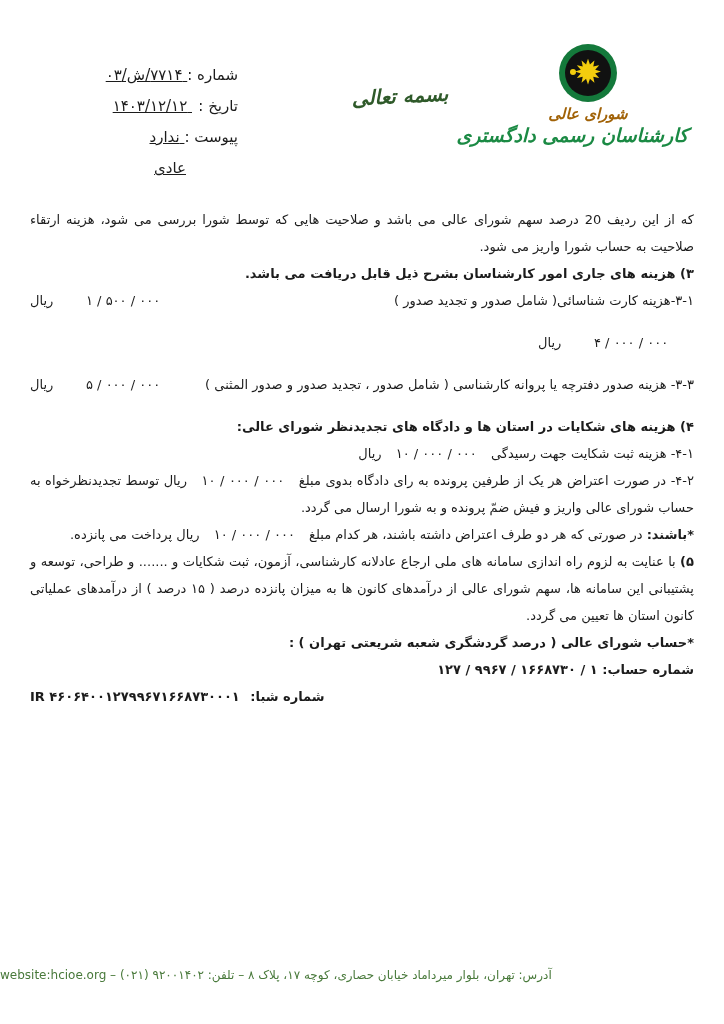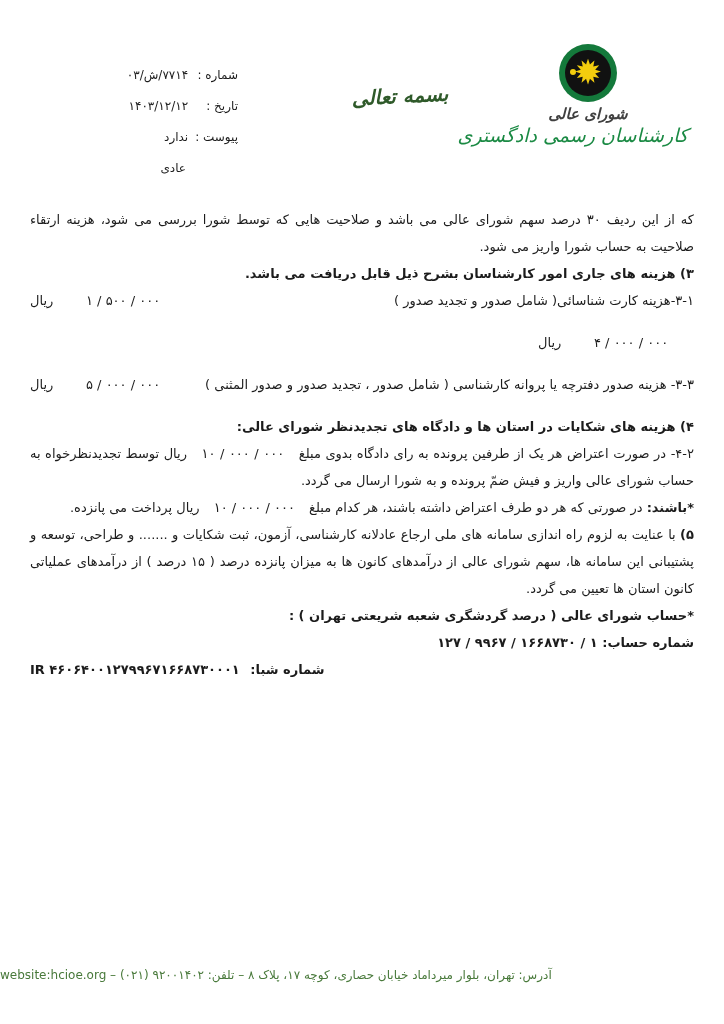--- a/index.html
+++ b/index.html
@@ -13,27 +13,27 @@
     direction:rtl;
     overflow:hidden;
   }
   
   .logo-wrap{position:absolute;top:44px;right:36px;width:200px;text-align:center;}
   .logo-circle{position:relative;width:58px;height:58px;margin:0 auto;border-radius:50%;}
   .logo-black{position:absolute;inset:6px;border-radius:50%;background:#111;}
   .logo-star{position:absolute;inset:0;line-height:56px;font-size:34px;text-align:center;}
   .logo-dot{position:absolute;width:6px;height:6px;border-radius:50%;top:25px;left:11px;}
   .org1{margin-top:3px;font-family:"DejaVu Serif", serif;font-style:italic;font-weight:bold;font-size:15px;}
-  .org2{margin-top:1px;font-family:"DejaVu Serif", serif;font-style:italic;font-weight:normal;font-size:19px;white-space:nowrap;}
+  .org2{margin-top:1px;font-family:"DejaVu Serif", serif;font-style:italic;font-weight:bold;font-size:19px;white-space:nowrap;}
   .besmellah{
     position:absolute;top:84px;left:320px;width:160px;text-align:center;
     font-family:"DejaVu Serif", serif;font-style:italic;font-weight:bold;font-size:20px;
     transform:rotate(-3deg);
   }
-  .meta{position:absolute;top:64px;right:486px;width:215px;font-size:12px;line-height:22px;text-align:right;}
+  .meta{position:absolute;top:64px;right:486px;width:215px;font-size:15px;line-height:22px;text-align:right;text-decoration:underline;}
   .meta-row{margin-bottom:9px;white-space:nowrap;}
   .meta-label{display:inline-block;min-width:46px;}
   .meta-classification{padding-left:0;padding-right:52px;}
   
   .body{
     position:absolute;top:206px;right:30px;left:30px;
     font-size:13px;line-height:27px;text-align:justify;
   }
   .body p{margin:0;}
   .p-intro{margin-bottom:20px;}
@@ -65,21 +65,21 @@
 <body>
 
 <div class="page">
 
   <div class="logo-wrap">
     <div class="logo-circle" style="background:#14793b;">
       <div class="logo-black"></div>
       <div class="logo-star" style="color:#f3cd0e;">✹</div>
       <div class="logo-dot" style="background:#f3cd0e;"></div>
     </div>
-    <div class="org1" style="color:#404040;">شورای عالی</div>
+    <div class="org1" style="color:#a16207;">شورای عالی</div>
     <div class="org2" style="color:#1b8a44;">کارشناسان رسمی دادگستری</div>
   </div>
 
   <div class="besmellah" style="color:#2f5a2a;">بسمه تعالی</div>
 
   <div class="meta">
     <div class="meta-row">
       <span class="meta-label">شماره :</span>
       <span class="meta-value">۷۷۱۴/ش/۰۳</span>
     </div>
@@ -89,41 +89,42 @@
     </div>
     <div class="meta-row">
       <span class="meta-label">پیوست :</span>
       <span class="meta-value">ندارد</span>
     </div>
     <div class="meta-row meta-classification">عادی</div>
   </div>
 
   <div class="body">
 
-    <p class="p-intro">که از این ردیف ۳۰ درصد سهم شورای عالی می باشد و صلاحیت هایی که توسط شورا بررسی می شود، هزینه ارتقاء صلاحیت به حساب شورا واریز می شود.</p>
+    <p class="p-intro">که از این ردیف 20 درصد سهم شورای عالی می باشد و صلاحیت هایی که توسط شورا بررسی می شود، هزینه ارتقاء صلاحیت به حساب شورا واریز می شود.</p>
 
     <p class="h-bold h3">۳) هزینه های جاری امور کارشناسان بشرح ذیل قابل دریافت می باشد.</p>
 
     <div class="fee-row">
       <span class="fee-label">۳-۱-هزینه کارت شناسائی( شامل صدور و تجدید صدور )</span>
       <span class="fee-amount" dir="ltr">۱ / ۵۰۰ / ۰۰۰</span>
       <span class="fee-unit">ریال</span>
     </div>
     <div class="fee-row">
       <span class="fee-amount" dir="ltr">۴ / ۰۰۰ / ۰۰۰</span>
       <span class="fee-unit">ریال</span>
     </div>
     <div class="fee-row">
       <span class="fee-label">۳-۳- هزینه صدور دفترچه یا پروانه کارشناسی ( شامل صدور ، تجدید صدور و صدور المثنی )</span>
       <span class="fee-amount" dir="ltr">۵ / ۰۰۰ / ۰۰۰</span>
       <span class="fee-unit">ریال</span>
     </div>
 
     <p class="h-bold h4">۴) هزینه های شکایات در استان ها و دادگاه های تجدیدنظر شورای عالی:</p>
 
+    <p class="p-41"><span>۴-۱- هزینه ثبت شکایت جهت رسیدگی</span> <span class="inline-amount" dir="ltr">۱۰ / ۰۰۰ / ۰۰۰</span> <span>ریال</span></p>
 
     <p class="p-42"><span>۴-۲- در صورت اعتراض هر یک از طرفین پرونده به رای دادگاه بدوی مبلغ</span> <span class="inline-amount" dir="ltr">۱۰ / ۰۰۰ / ۰۰۰</span> <span>ریال توسط تجدیدنظرخواه  به حساب شورای عالی واریز و فیش ضمّ پرونده و به شورا ارسال می گردد.</span></p>
 
     <p class="p-note1"><b>*باشند:</b> <span>در صورتی که هر دو طرف اعتراض داشته باشند، هر کدام مبلغ</span> <span class="inline-amount" dir="ltr">۱۰ / ۰۰۰ / ۰۰۰</span> <span>ریال پرداخت می پانزده.</span></p>
 
     <p class="p-5"><b>۵)</b> <span>با عنایت به لزوم راه اندازی سامانه های ملی ارجاع عادلانه کارشناسی، آزمون، ثبت شکایات و ....... و طراحی، توسعه و پشتیبانی این سامانه ها، سهم شورای عالی از درآمدهای کانون ها به میزان پانزده درصد ( ۱۵ درصد ) از درآمدهای عملیاتی کانون استان ها تعیین می گردد.</span></p>
 
 
     <p class="h-bold p-bank">*حساب شورای عالی ( درصد  گردشگری شعبه شریعتی تهران ) :</p>
 

